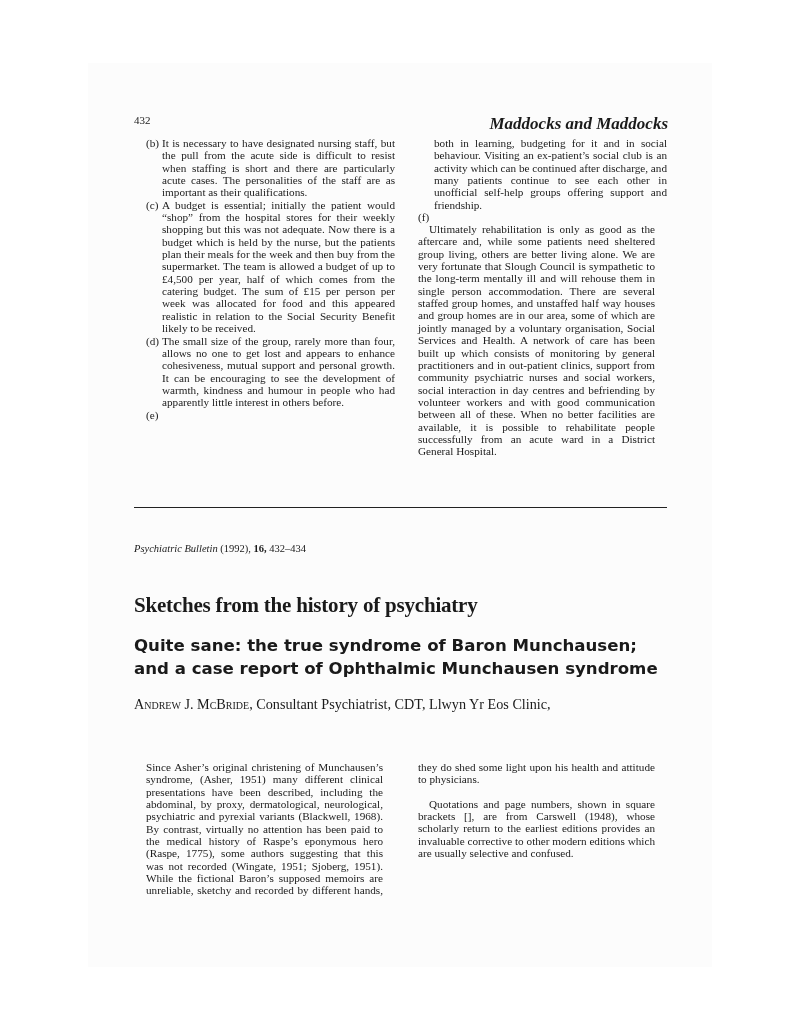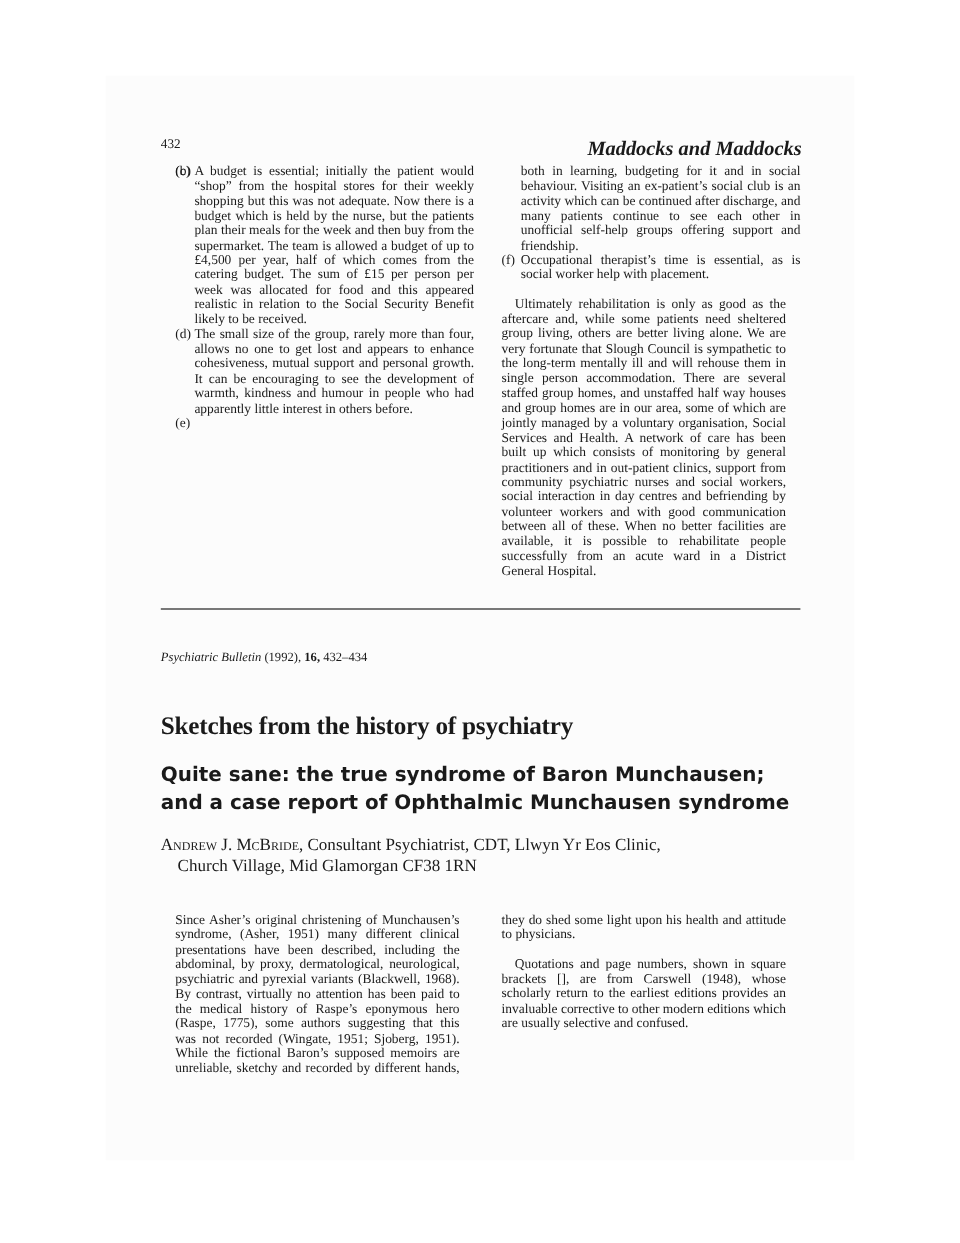--- a/index.html
+++ b/index.html
@@ -34,56 +34,55 @@
 <body>
 
 <div class="sheet"></div>
 
 <div class="abs page-num">432</div>
 <div class="abs running-head">Maddocks and Maddocks</div>
 
 <div class="col col-left">
   <div class="item">
     <span class="lbl">(b)</span>
+    <span>It is necessary to have designated nursing staff, but the pull from the acute side is difficult to resist when staffing is short and there are particularly acute cases. The personalities of the staff are as important as their qualifications.</span>
   </div>
   <div class="item">
     <span class="lbl">(c)</span>
     <span>A budget is essential; initially the patient would “shop” from the hospital stores for their weekly shopping but this was not adequate. Now there is a budget which is held by the nurse, but the patients plan their meals for the week and then buy from the supermarket. The team is allowed a budget of up to £4,500 per year, half of which comes from the catering budget. The sum of £15 per person per week was allocated for food and this appeared realistic in relation to the Social Security Benefit likely to be received.</span>
   </div>
   <div class="item">
     <span class="lbl">(d)</span>
     <span>The small size of the group, rarely more than four, allows no one to get lost and appears to enhance cohesiveness, mutual support and personal growth. It can be encouraging to see the development of warmth, kindness and humour in people who had apparently little interest in others before.</span>
   </div>
   <div class="item" style="text-align-last: justify;">
     <span class="lbl">(e)</span>
   </div>
 </div>
 
 <div class="col col-right">
   <div class="item cont">
     <span>both in learning, budgeting for it and in social behaviour. Visiting an ex-patient’s social club is an activity which can be continued after discharge, and many patients continue to see each other in unofficial self-help groups offering support and friendship.</span>
   </div>
   <div class="item">
     <span class="lbl">(f)</span>
-    <span>Occupational therapist’s time is essential, as is social worker help with placement.</span>
   </div>
   <p class="indent">Ultimately rehabilitation is only as good as the aftercare and, while some patients need sheltered group living, others are better living alone. We are very fortunate that Slough Council is sympathetic to the long-term mentally ill and will rehouse them in single person accommodation. There are several staffed group homes, and unstaffed half way houses and group homes are in our area, some of which are jointly managed by a voluntary organisation, Social Services and Health. A network of care has been built up which consists of monitoring by general practitioners and in out-patient clinics, support from community psychiatric nurses and social workers, social interaction in day centres and befriending by volunteer workers and with good communication between all of these. When no better facilities are available, it is possible to rehabilitate people successfully from an acute ward in a District General Hospital.</p>
 </div>
 
 <div class="abs rule"></div>
 
 <div class="abs citation"><span class="journal">Psychiatric Bulletin</span><span> (1992), </span><span class="vol">16,</span><span> 432–434</span></div>
 
 <div class="abs section-title">Sketches from the history of psychiatry</div>
 
 <div class="abs article-title">Quite sane: the true syndrome of Baron Munchausen; and a case report of Ophthalmic Munchausen syndrome</div>
 
 <div class="abs author">
   <div><span class="name">Andrew J. McBride</span><span>, Consultant Psychiatrist, CDT, Llwyn Yr Eos Clinic,</span></div>
-  <div class="line2">Church Village, Mid Glamorgan CF38 1RN</div>
 </div>
 
 <div class="col col2-left">
   <p style="text-align-last: justify;">Since Asher’s original christening of Munchausen’s syndrome, (Asher, 1951) many different clinical presentations have been described, including the abdominal, by proxy, dermatological, neurological, psychiatric and pyrexial variants (Blackwell, 1968). By contrast, virtually no attention has been paid to the medical history of Raspe’s eponymous hero (Raspe, 1775), some authors suggesting that this was not recorded (Wingate, 1951; Sjoberg, 1951). While the fictional Baron’s supposed memoirs are unreliable, sketchy and recorded by different hands,</p>
 </div>
 
 <div class="col col2-right">
   <p>they do shed some light upon his health and attitude to physicians.</p>
   <p class="indent">Quotations and page numbers, shown in square brackets [], are from Carswell (1948), whose scholarly return to the earliest editions provides an invaluable corrective to other modern editions which are usually selective and confused.</p>
 </div>

